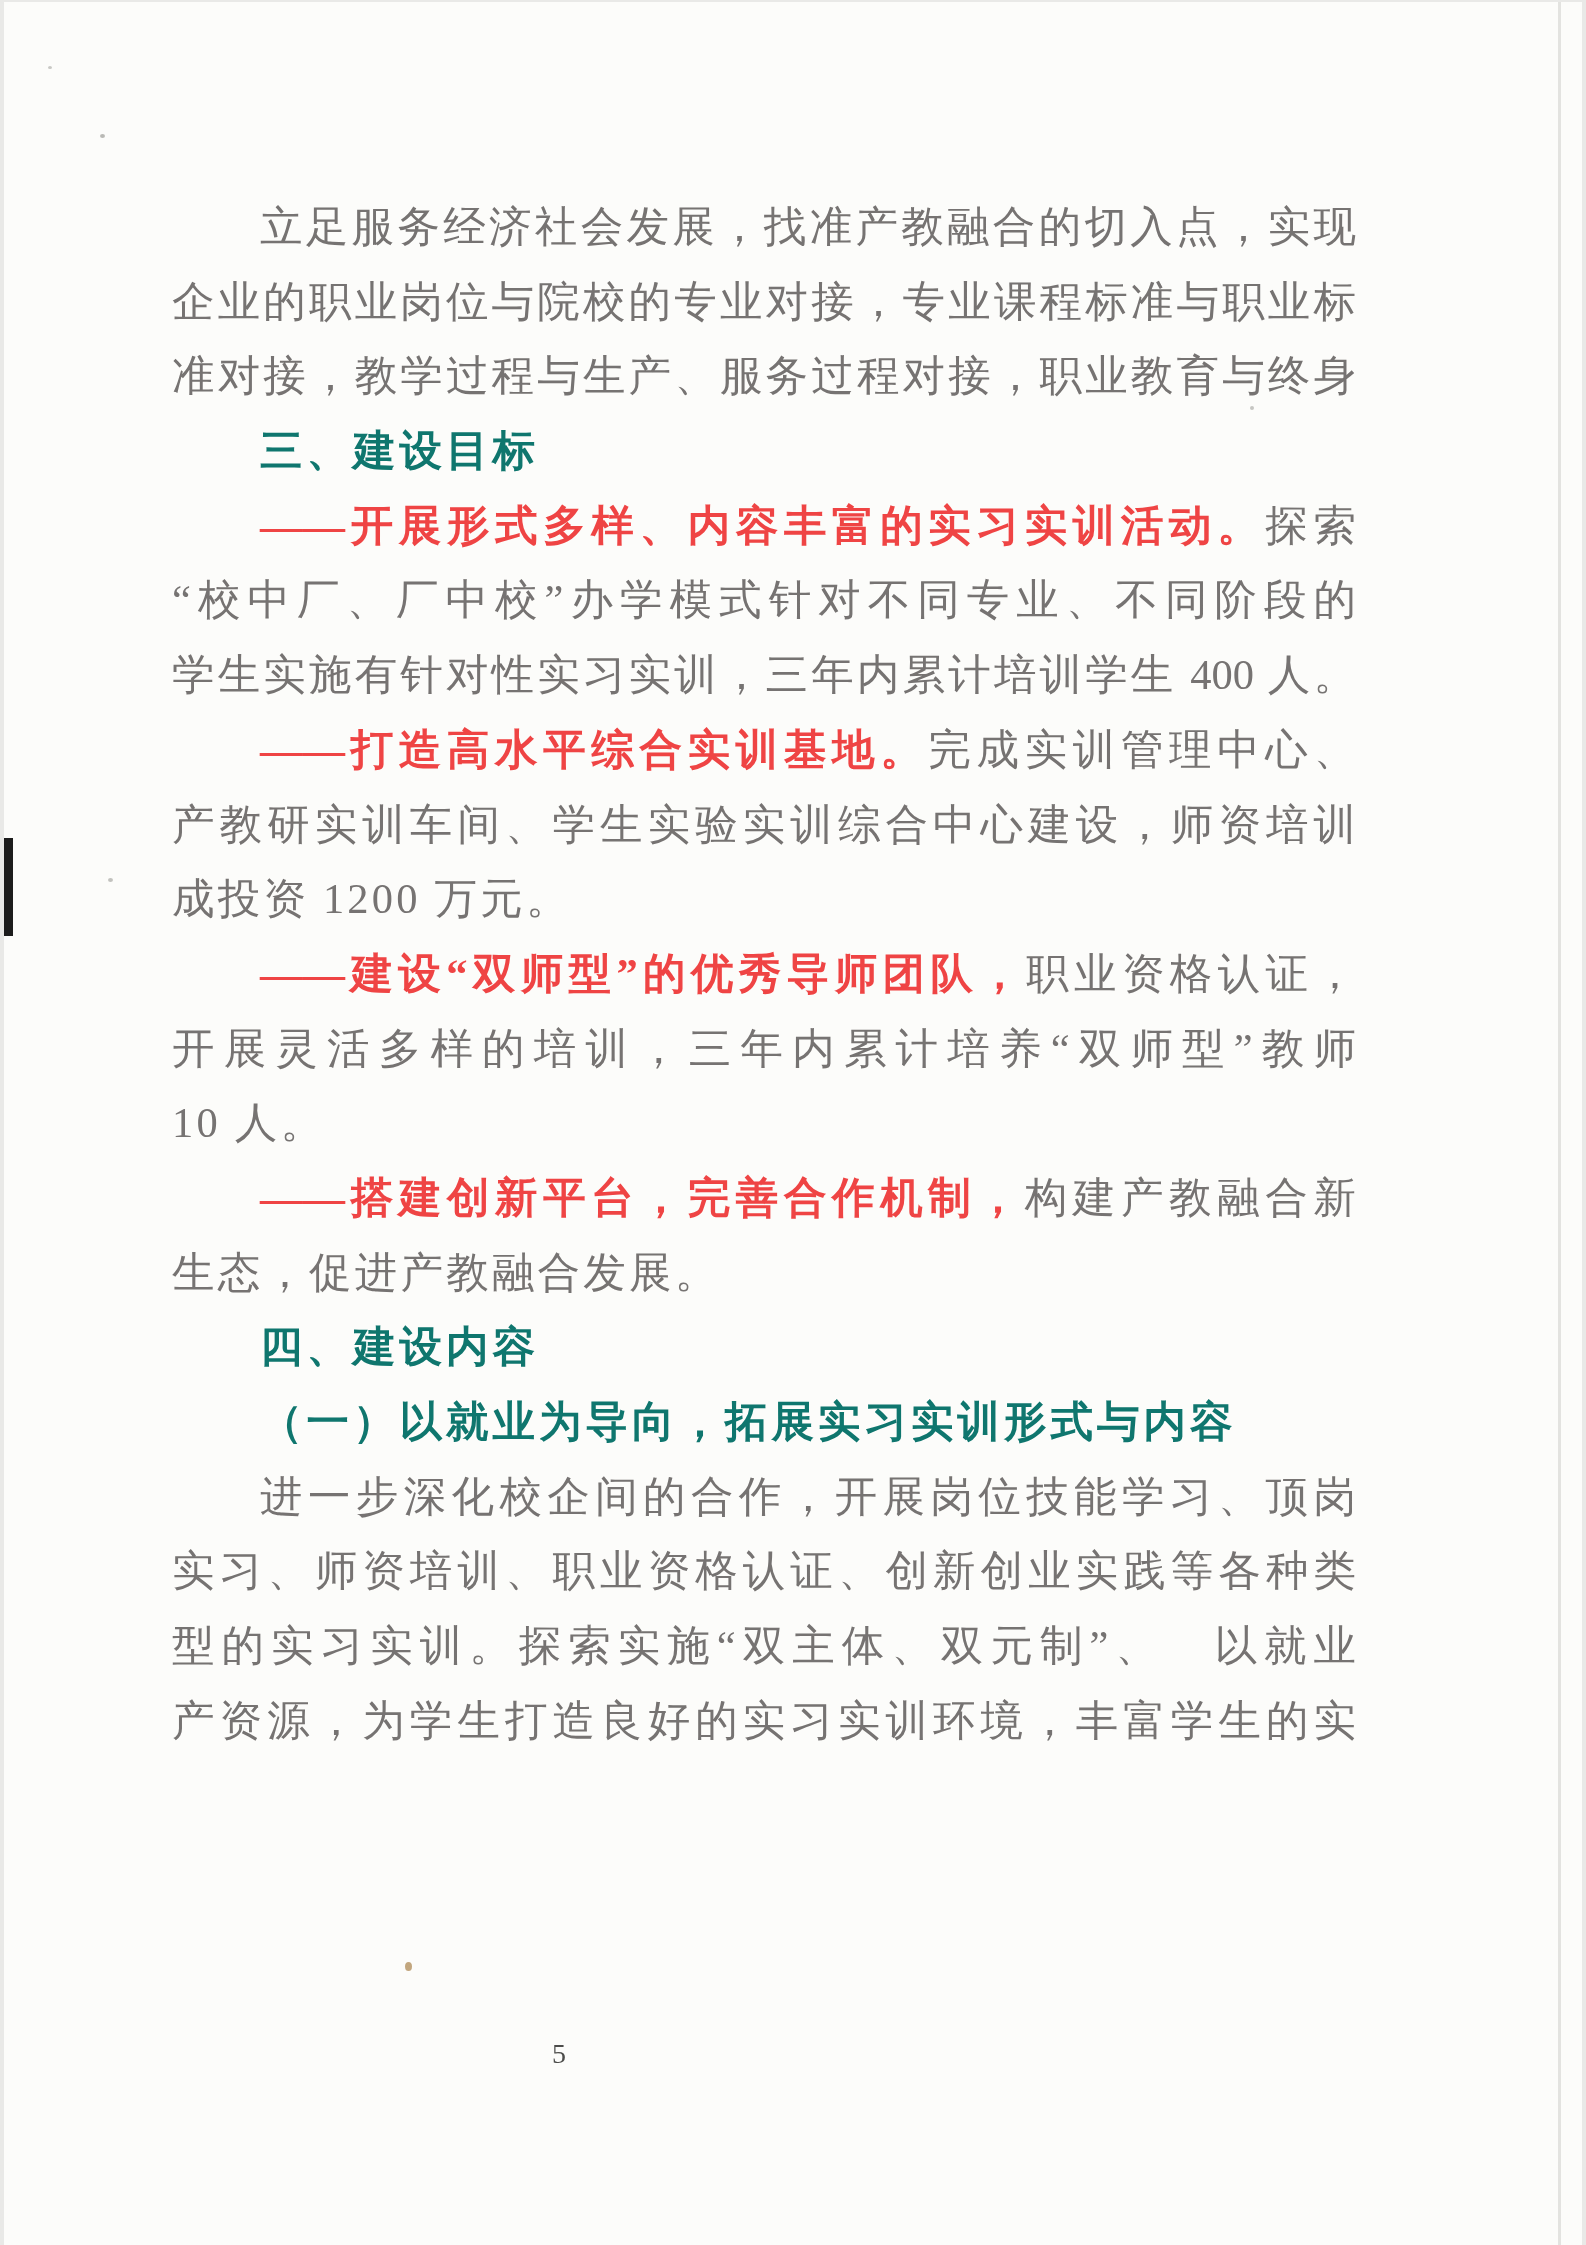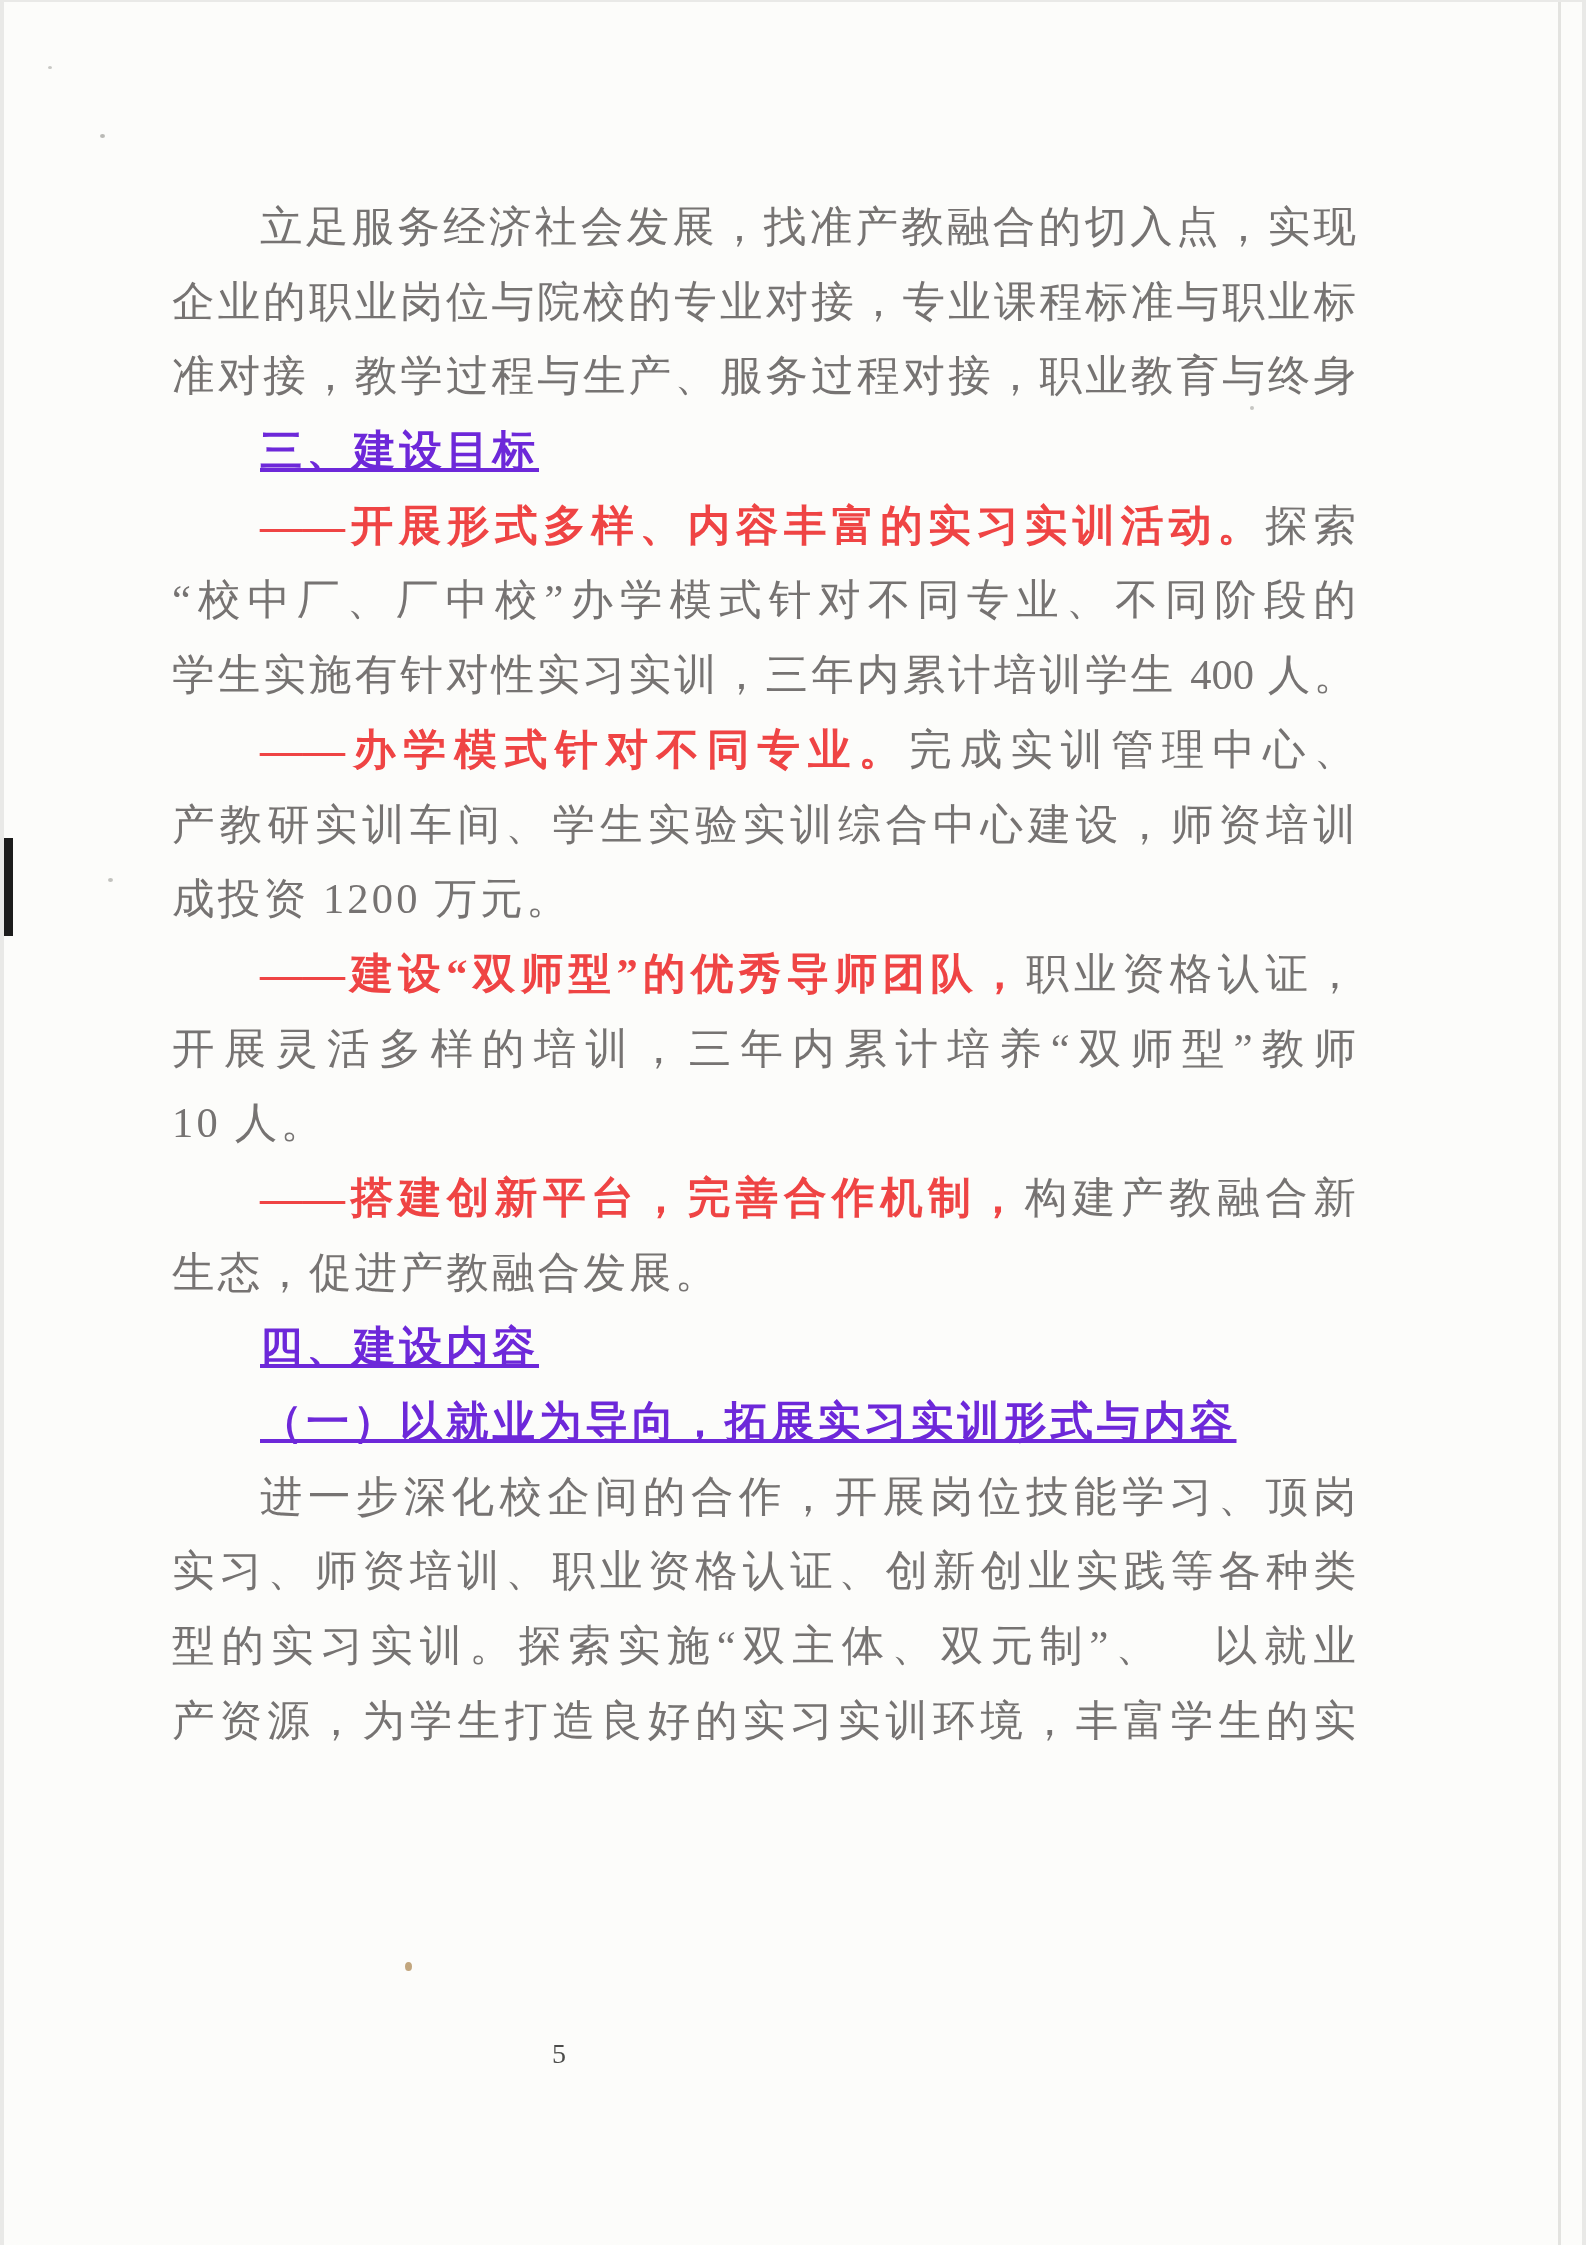--- a/index.html
+++ b/index.html
@@ -65,21 +65,21 @@
     text-align: justify;
     text-align-last: justify;
     text-justify: inter-character;
   }
   .line.ind { text-indent: 88px; }
   .line .b {
     font-weight: bold;
     color: #ef4444;
   }
   .line.heading { letter-spacing: 4px; }
-  .line.heading .b { color: #6d28d9; text-decoration: underline; }
+  .line.heading .b { color: #0f766e; }
 
   .page-num {
     position: absolute;
     top: 2036px;
     left: 495px;
     width: 120px;
     text-align: center;
     font-size: 28px;
     color: #4c4c4a;
     font-family: "Liberation Serif", "DejaVu Serif", serif;
@@ -98,21 +98,21 @@
   <div class="speck s5"></div>
 
   <div class="textblock">
       <div class="line full ind"><span>立足服务经济社会发展，找准产教融合的切入点，实现</span></div>
       <div class="line full"><span>企业的职业岗位与院校的专业对接，专业课程标准与职业标</span></div>
       <div class="line full"><span>准对接，教学过程与生产、服务过程对接，职业教育与终身</span></div>
       <div class="line ind heading"><span class="b">三、建设目标</span></div>
       <div class="line full ind"><span class="b">——开展形式多样、内容丰富的实习实训活动。</span><span>探索</span></div>
       <div class="line full"><span>“校中厂、厂中校”办学模式针对不同专业、不同阶段的</span></div>
       <div class="line full"><span>学生实施有针对性实习实训，三年内累计培训学生 400 人。</span></div>
-      <div class="line full ind"><span class="b">——办学模式针对不同专业。</span><span>完成实训管理中心、</span></div>
+      <div class="line full ind"><span class="b">——打造高水平综合实训基地。</span><span>完成实训管理中心、</span></div>
       <div class="line full"><span>产教研实训车间、学生实验实训综合中心建设，师资培训</span></div>
       <div class="line"><span>成投资 1200 万元。</span></div>
       <div class="line full ind"><span class="b">——建设“双师型”的优秀导师团队，</span><span>职业资格认证，</span></div>
       <div class="line full"><span>开展灵活多样的培训，三年内累计培养“双师型”教师</span></div>
       <div class="line"><span>10 人。</span></div>
       <div class="line full ind"><span class="b">——搭建创新平台，完善合作机制，</span><span>构建产教融合新</span></div>
       <div class="line"><span>生态，促进产教融合发展。</span></div>
       <div class="line ind heading"><span class="b">四、建设内容</span></div>
       <div class="line ind heading"><span class="b">（一）以就业为导向，拓展实习实训形式与内容</span></div>
       <div class="line full ind"><span>进一步深化校企间的合作，开展岗位技能学习、顶岗</span></div>

